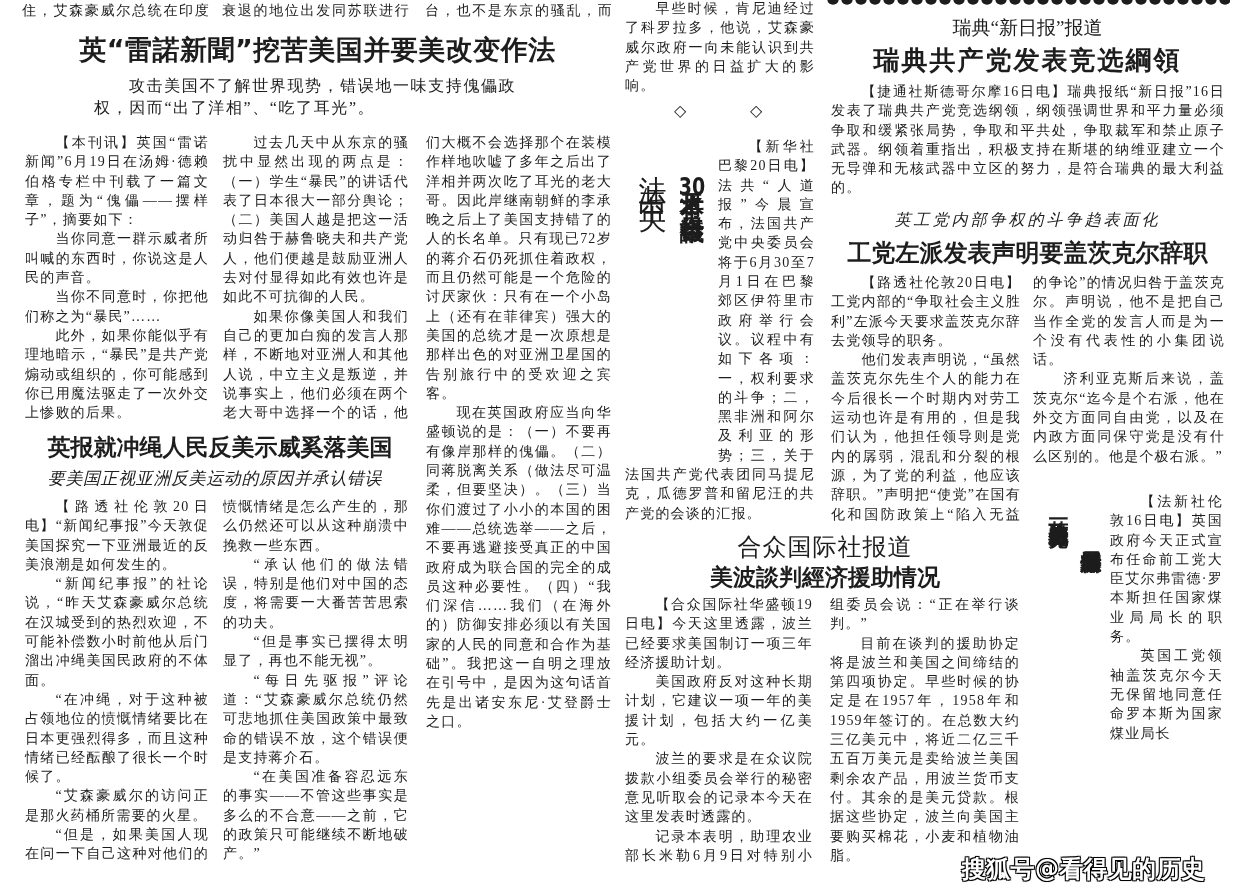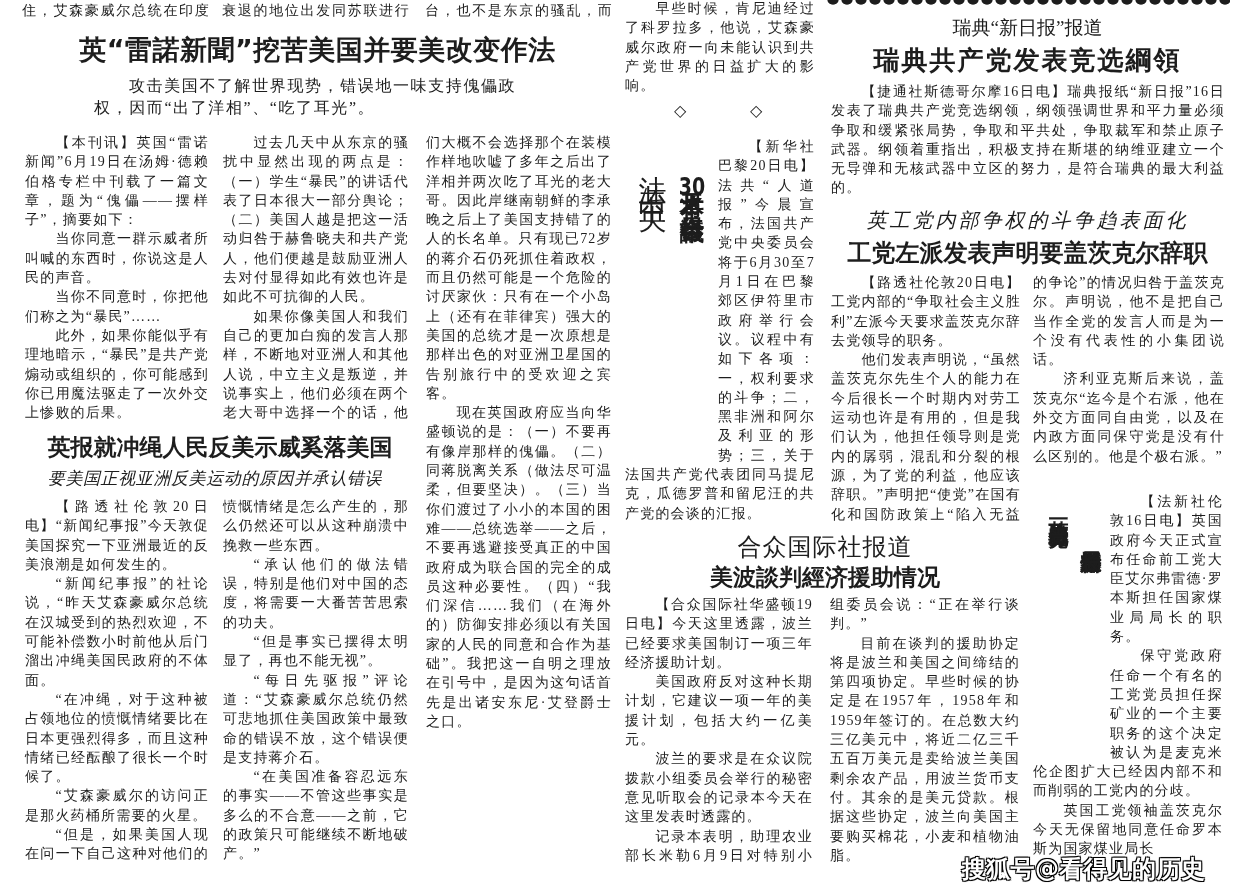--- a/index.html
+++ b/index.html
@@ -32,21 +32,21 @@
   .tcy { text-combine-upright: all; }
   .spacer { float: left; }
   .k-upi { left: 620px; top: 533px; width: 410px; text-align: center; font-size: 24px; line-height: 28px; letter-spacing: 1px; }
   .h-upi { left: 620px; top: 563px; width: 410px; text-align: center; font-size: 23px; line-height: 28px; }
   .ornament {
     left: 826px; top: 0; width: 404px; height: 7px;
     background: radial-gradient(ellipse 6px 5px at 50% 0, #1d1d1d 85%, transparent 100%) 0 0 / 14px 7px repeat-x;
   }
   .k-swe { left: 825px; top: 14px; width: 405px; text-align: center; font-size: 19px; line-height: 28px; }
   .h-swe { left: 825px; top: 45px; width: 405px; text-align: center; font-size: 26px; line-height: 32px; letter-spacing: 2px; font-weight: bold; }
-  .k-lab { left: 825px; top: 207px; width: 405px; text-align: center; font-size: 20px; line-height: 26px; letter-spacing: 3px; font-style: italic; }
+  .k-lab { left: 825px; top: 207px; width: 405px; text-align: center; font-size: 16px; line-height: 26px; letter-spacing: 3px; font-style: italic; }
   .h-lab { left: 825px; top: 239px; width: 405px; text-align: center; font-size: 24px; line-height: 28px; }
   .vk-rob { left: 1048px; top: 505px; font-size: 20px; letter-spacing: 0.8px; line-height: 22px; font-weight: bold; }
   .vh-rob { left: 1079px; top: 535px; font-size: 21px; line-height: 23px; }
   .watermark {
     left: 962px; top: 853px; font-family: "DejaVu Sans", sans-serif; font-weight: bold;
     font-size: 24px; line-height: 32px; color: #ffffff; letter-spacing: 0.3px;
     text-shadow: -1px -1px 0 #000, 1px -1px 0 #000, -1px 1px 0 #000, 1px 1px 0 #000, 0 0 2px #000;
   }
 </style>
 </head>
@@ -135,17 +135,16 @@
 <div class="col" style="left:1033px;top:273px;width:192px">
   <p class="cont">的争论”的情况归咎于盖茨克尔。声明说，他不是把自己当作全党的发言人而是为一个没有代表性的小集团说话。</p>
   <p>济利亚克斯后来说，盖茨克尔“迄今是个右派，他在外交方面同自由党，以及在内政方面同保守党是没有什么区别的。他是个极右派。”</p>
 </div>
 
 <div class="blk vert vk-rob">英政府为进一步分化工党</div>
 <div class="blk vert vh-rob sans-bold">任命罗本斯当煤业局长</div>
 <div class="col" style="left:1033px;top:492px;width:190px">
   <div class="spacer" style="width:77px;height:270px"></div>
   <p>【法新社伦敦16日电】英国政府今天正式宣布任命前工党大臣艾尔弗雷德·罗本斯担任国家煤业局局长的职务。</p>
-  <p>保守党政府任命一个有名的工党党员担任探矿业的一个主要职务的这个决定被认为是麦克米伦企图扩大已经因内部不和而削弱的工党内的分歧。</p>
   <p>英国工党领袖盖茨克尔今天无保留地同意任命罗本斯为国家煤业局长</p>
 </div>
 
 <div class="blk watermark">搜狐号@看得见的历史</div>
 
 </body></html>

